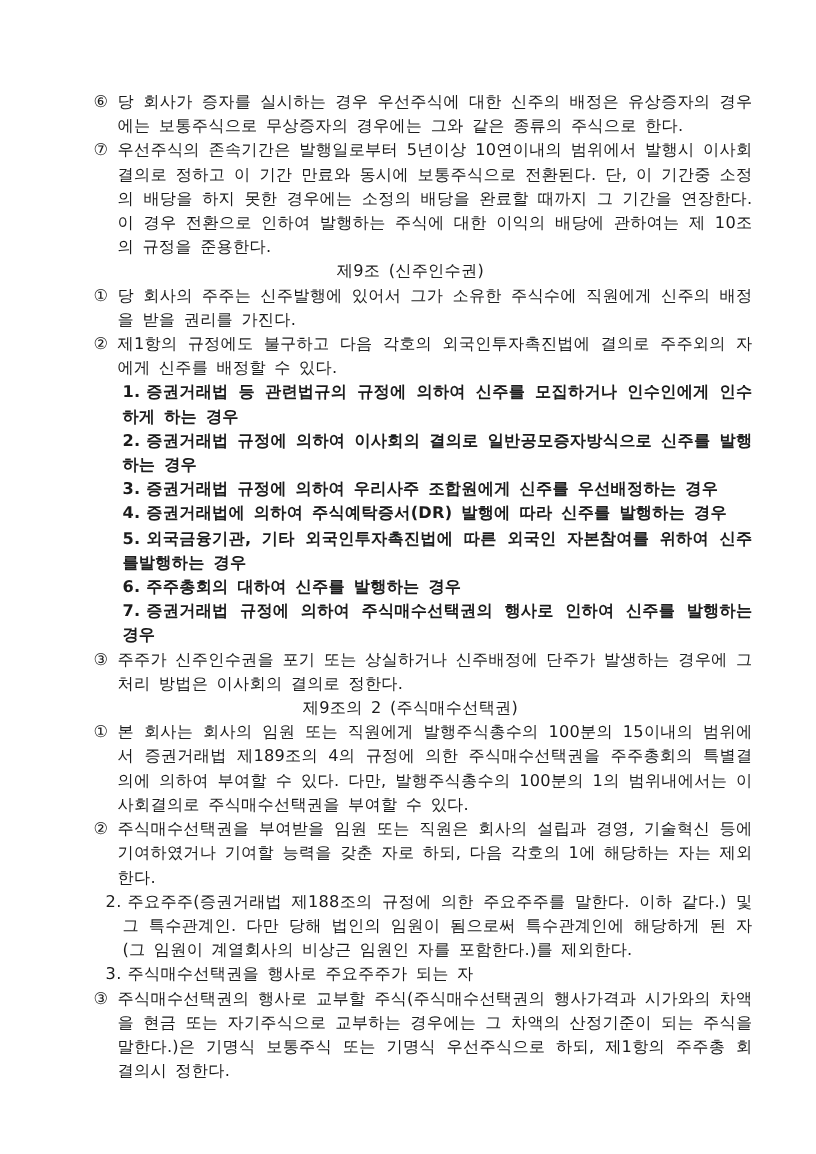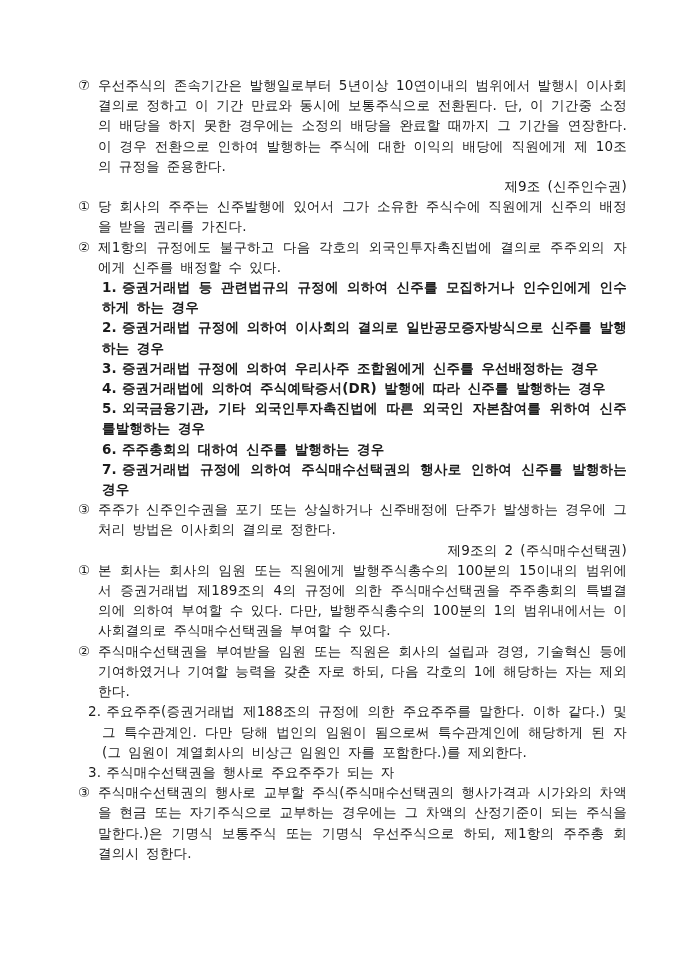--- a/index.html
+++ b/index.html
@@ -22,21 +22,21 @@
     width: 570px;
     font-size: 13.5px;
     line-height: 20.2px;
     color: #1c1c1c;
     letter-spacing: 0.2px;
     word-spacing: 2.5px;
     text-align: justify;
   }
   .block { margin: 0; }
   .heading {
-    text-align: right;
+    text-align: center;
     padding-left: 0;
   }
   .circled {
     padding-left: 41px;
     text-indent: -20px;
   }
   .circled .marker {
     display: inline-block;
     width: 20px;
     text-indent: 0;
@@ -55,21 +55,22 @@
   }
   .sub-hang .marker {
     margin-right: 5px;
   }
 </style>
 </head>
 <body>
 
 <div class="page">
   <div class="content">
-      <div class="block circled"><span class="marker">⑦</span><span>우선주식의 존속기간은 발행일로부터 5년이상 10연이내의 범위에서 발행시 이사회 결의로 정하고 이 기간 만료와 동시에 보통주식으로 전환된다. 단, 이 기간중 소정의 배당을 하지 못한 경우에는 소정의 배당을 완료할 때까지 그 기간을 연장한다. 이 경우 전환으로 인하여 발행하는 주식에 대한 이익의 배당에 직원에게 제 10조의 규정을 준용한다.</span></div>
+      <div class="block circled"><span class="marker">⑥</span><span>당 회사가 증자를 실시하는 경우 우선주식에 대한 신주의 배정은 유상증자의 경우에는 보통주식으로 무상증자의 경우에는 그와 같은 종류의 주식으로 한다.</span></div>
+      <div class="block circled"><span class="marker">⑦</span><span>우선주식의 존속기간은 발행일로부터 5년이상 10연이내의 범위에서 발행시 이사회 결의로 정하고 이 기간 만료와 동시에 보통주식으로 전환된다. 단, 이 기간중 소정의 배당을 하지 못한 경우에는 소정의 배당을 완료할 때까지 그 기간을 연장한다. 이 경우 전환으로 인하여 발행하는 주식에 대한 이익의 배당에 관하여는 제 10조의 규정을 준용한다.</span></div>
       <div class="block heading">제9조 (신주인수권)</div>
       <div class="block circled"><span class="marker">①</span><span>당 회사의 주주는 신주발행에 있어서 그가 소유한 주식수에 직원에게 신주의 배정을 받을 권리를 가진다.</span></div>
       <div class="block circled"><span class="marker">②</span><span>제1항의 규정에도 불구하고 다음 각호의 외국인투자촉진법에 결의로 주주외의 자에게 신주를 배정할 수 있다.</span></div>
       <div class="block sub-flat"><span class="marker">1.</span><span>증권거래법 등 관련법규의 규정에 의하여 신주를 모집하거나 인수인에게 인수하게 하는 경우</span></div>
       <div class="block sub-flat"><span class="marker">2.</span><span>증권거래법 규정에 의하여 이사회의 결의로 일반공모증자방식으로 신주를 발행 하는 경우</span></div>
       <div class="block sub-flat"><span class="marker">3.</span><span>증권거래법 규정에 의하여 우리사주 조합원에게 신주를 우선배정하는 경우</span></div>
       <div class="block sub-flat"><span class="marker">4.</span><span>증권거래법에 의하여 주식예탁증서(DR) 발행에 따라 신주를 발행하는 경우</span></div>
       <div class="block sub-flat"><span class="marker">5.</span><span>외국금융기관, 기타 외국인투자촉진법에 따른 외국인 자본참여를 위하여 신주를발행하는 경우</span></div>
       <div class="block sub-flat"><span class="marker">6.</span><span>주주총회의 대하여 신주를 발행하는 경우</span></div>
       <div class="block sub-flat"><span class="marker">7.</span><span>증권거래법 규정에 의하여 주식매수선택권의 행사로 인하여 신주를 발행하는 경우</span></div>

